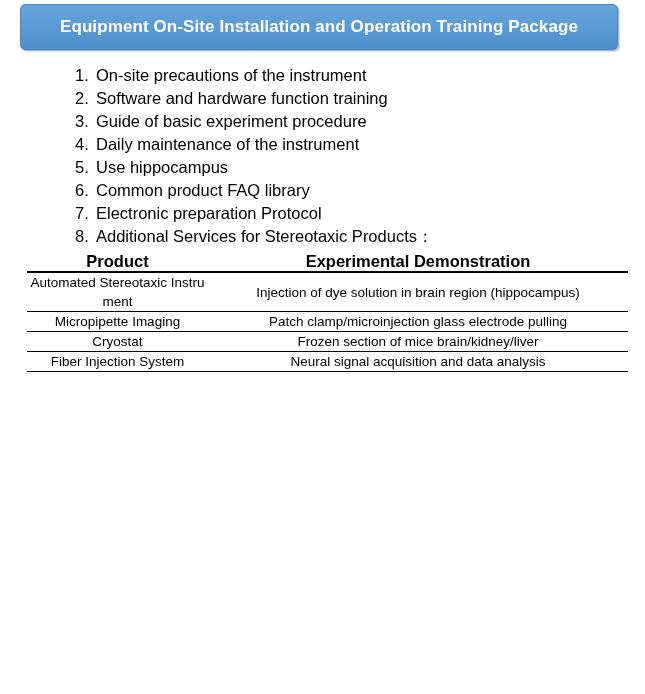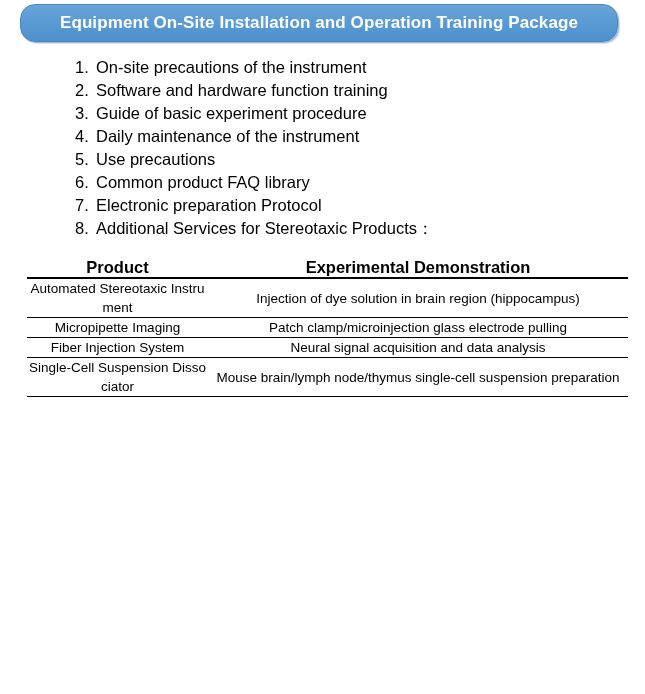--- a/index.html
+++ b/index.html
@@ -15,22 +15,22 @@
     overflow: hidden;
     position: relative;
   }
 
   
   .banner-wrap {
     padding: 4px 27px 0 20px;
   }
   .banner {
     box-sizing: border-box;
-    height: 38px;
-    border-radius: 15px;
+    height: 46px;
+    border-radius: 5px;
     background: linear-gradient(to bottom, #66a3d8 0%, #5b9bd5 45%, #4e8fcc 100%);
     border: 1px solid #4a87c4;
     box-shadow: 1px 1px 0 rgba(120,150,180,0.55), 2px 2px 0 rgba(150,175,200,0.35);
     display: flex;
     align-items: center;
     justify-content: center;
     width: 598px;
   }
   .banner-title {
     color: #ffffff;
@@ -55,21 +55,21 @@
   .li-num {
     width: 21px;
     flex: 0 0 21px;
   }
   .li-text {
     flex: 1 1 auto;
   }
 
   
   .table-wrap {
-    margin-top: 18px;
+    margin-top: 4px;
     padding: 0 17px 0 27px;
   }
   table.spec-table {
     width: 601px;
     border-collapse: collapse;
     table-layout: fixed;
   }
   table.spec-table th,
   table.spec-table td {
     text-align: center;
@@ -118,21 +118,21 @@
     <li>
       <span class="li-num">3.</span>
       <span class="li-text">Guide of basic experiment procedure</span>
     </li>
     <li>
       <span class="li-num">4.</span>
       <span class="li-text">Daily maintenance of the instrument</span>
     </li>
     <li>
       <span class="li-num">5.</span>
-      <span class="li-text">Use precautions</span>
+      <span class="li-text">Use hippocampus</span>
     </li>
     <li>
       <span class="li-num">6.</span>
       <span class="li-text">Common product FAQ library</span>
     </li>
     <li>
       <span class="li-num">7.</span>
       <span class="li-text">Electronic preparation Protocol</span>
     </li>
     <li>
@@ -156,22 +156,22 @@
     <tbody>
         <tr>
           <td class="product-cell">Automated Stereotaxic Instrument</td>
           <td class="demo-cell">Injection of dye solution in brain region (hippocampus)</td>
         </tr>
         <tr>
           <td class="product-cell">Micropipette Imaging</td>
           <td class="demo-cell">Patch clamp/microinjection glass electrode pulling</td>
         </tr>
         <tr>
+          <td class="product-cell">Cryostat</td>
+          <td class="demo-cell">Frozen section of mice brain/kidney/liver</td>
+        </tr>
+        <tr>
           <td class="product-cell">Fiber Injection System</td>
           <td class="demo-cell">Neural signal acquisition and data analysis</td>
-        </tr>
-        <tr>
-          <td class="product-cell">Single-Cell Suspension Dissociator</td>
-          <td class="demo-cell">Mouse brain/lymph node/thymus single-cell suspension preparation</td>
         </tr>
       </tbody>
   </table>
 </div>
 
 </body></html>

